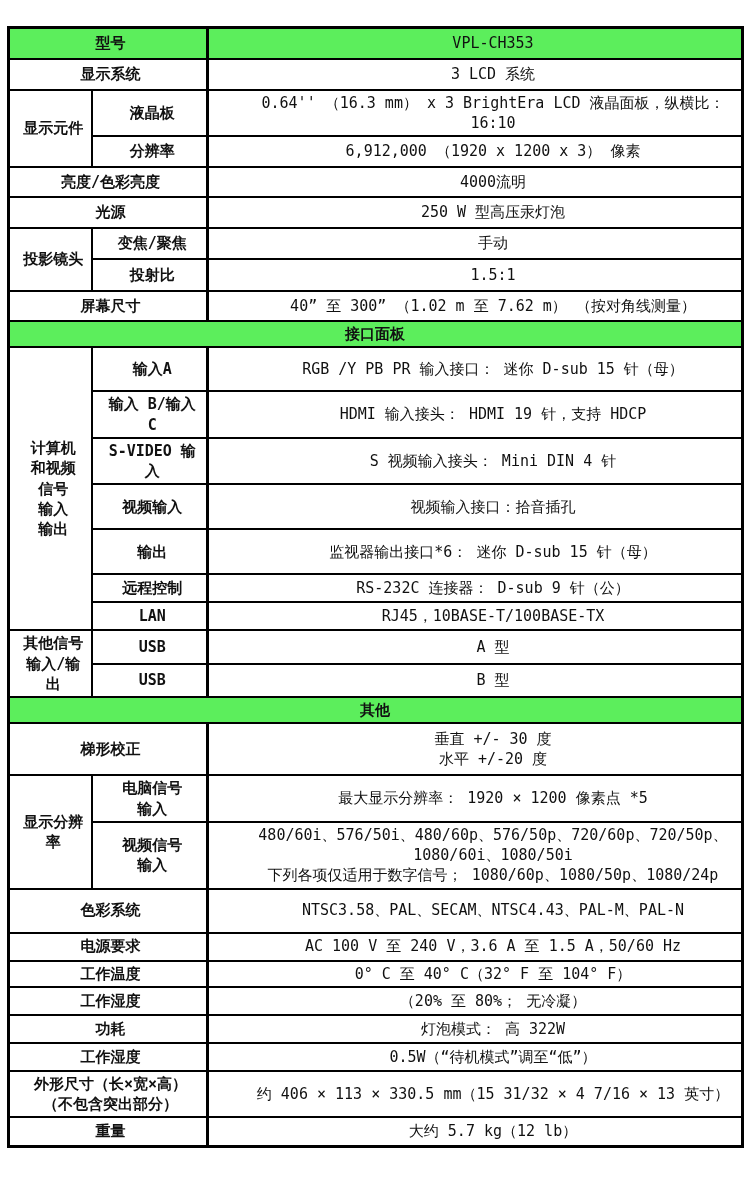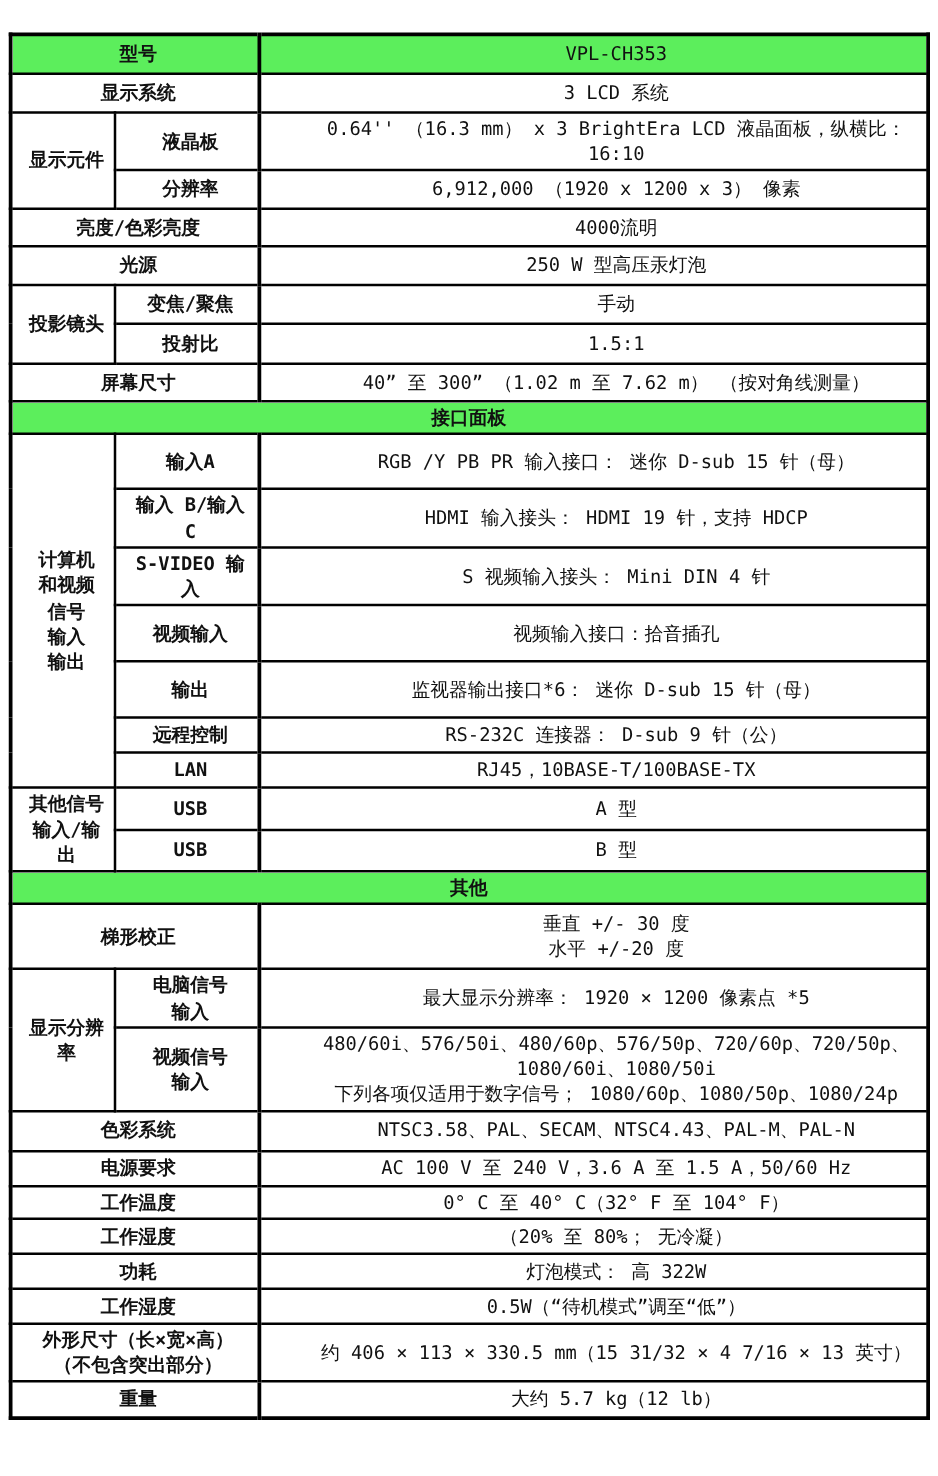--- a/index.html
+++ b/index.html
@@ -165,21 +165,21 @@
           <td class="sublabel-cell">电脑信号
 输入</td>
           <td class="value-cell">最大显示分辨率： 1920 × 1200 像素点 *5</td>
         </tr>
         <tr style="height: 50px;">
           <td class="sublabel-cell">视频信号
 输入</td>
           <td class="value-cell">480/60i、576/50i、480/60p、576/50p、720/60p、720/50p、1080/60i、1080/50i
 下列各项仅适用于数字信号； 1080/60p、1080/50p、1080/24p</td>
         </tr>
-        <tr style="height: 32px;">
+        <tr style="height: 44px;">
           <td class="label-cell" colspan="2">色彩系统</td>
           <td class="value-cell">NTSC3.58、PAL、SECAM、NTSC4.43、PAL-M、PAL-N</td>
         </tr>
         <tr style="height: 28px;">
           <td class="label-cell" colspan="2">电源要求</td>
           <td class="value-cell">AC 100 V 至 240 V，3.6 A 至 1.5 A，50/60 Hz</td>
         </tr>
         <tr style="height: 16px;">
           <td class="label-cell" colspan="2">工作温度</td>
           <td class="value-cell">0° C 至 40° C（32° F 至 104° F）</td>

